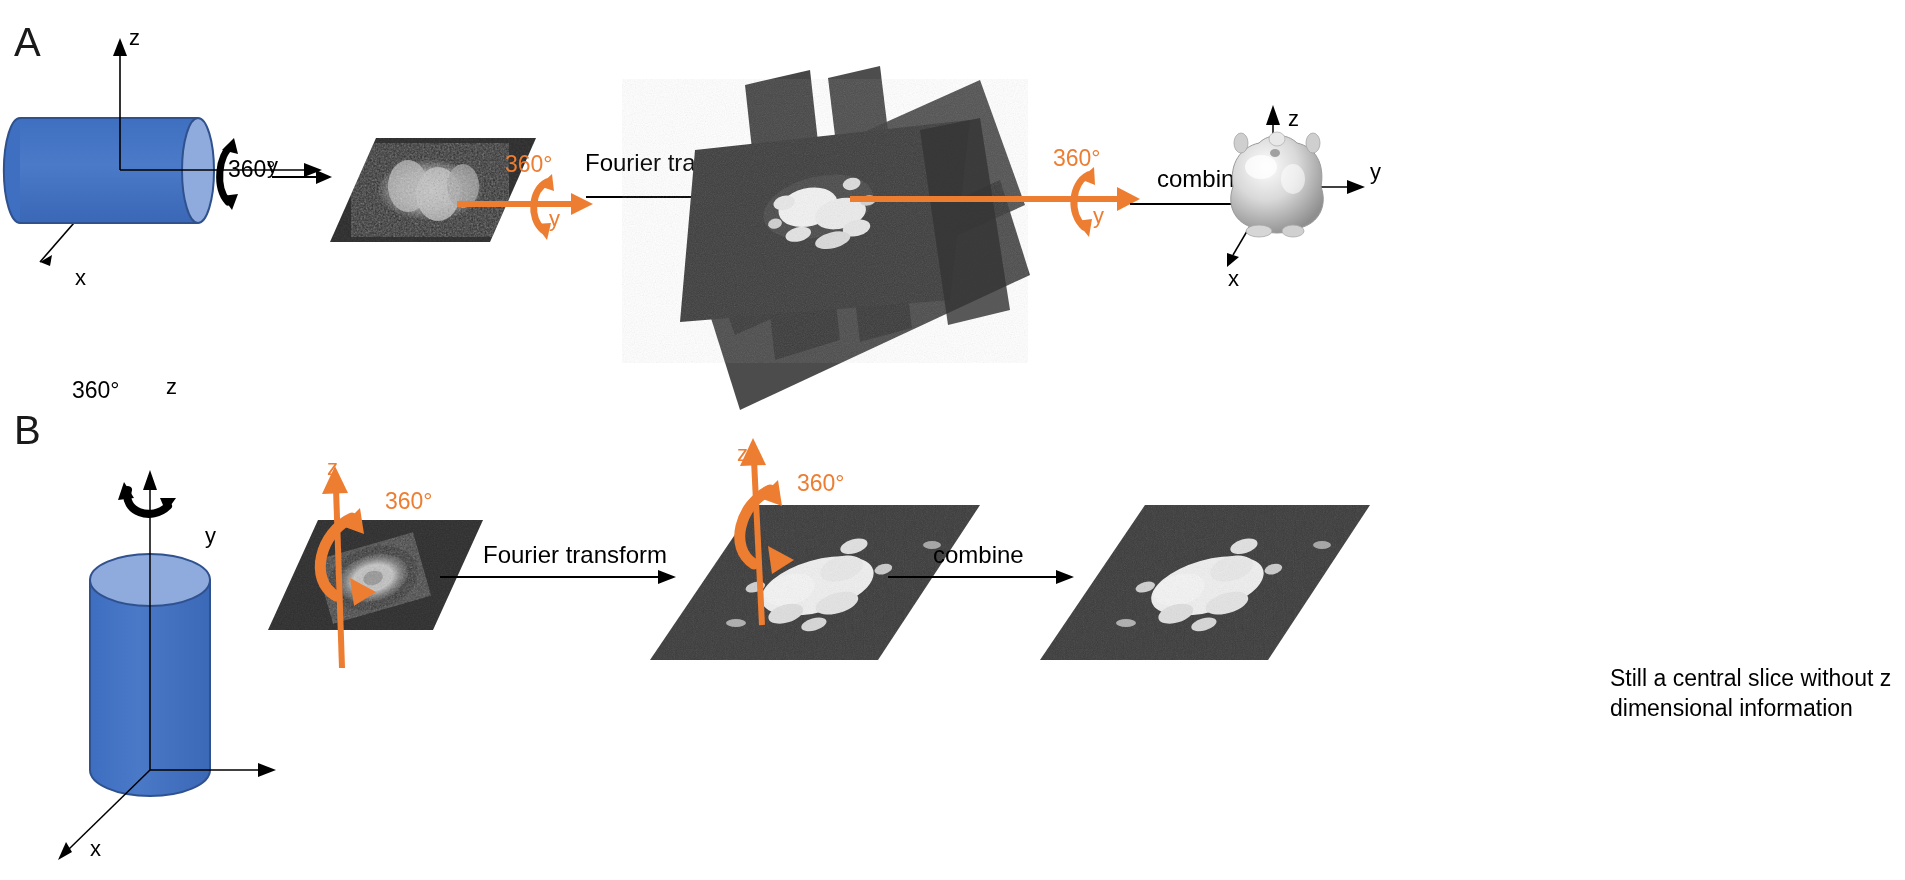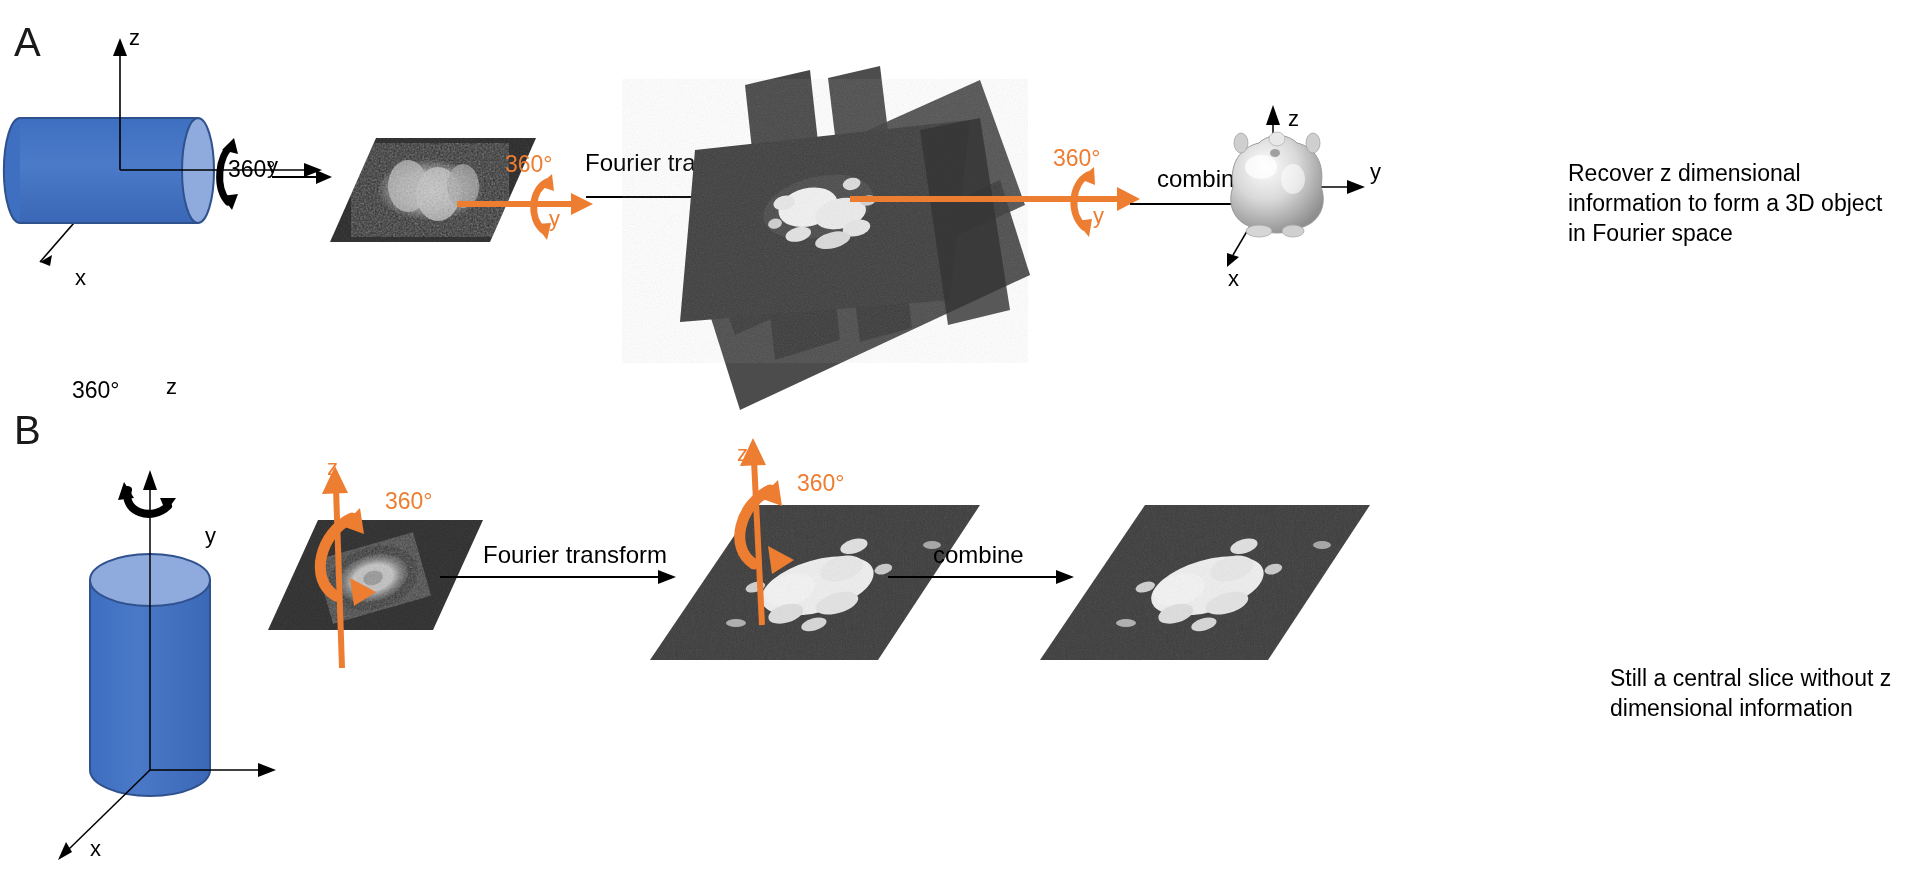--- a/index.html
+++ b/index.html
@@ -252,21 +252,20 @@
 
       <ellipse cx="86" cy="72" rx="16" ry="12" fill="#ffffff" opacity="0.75"></ellipse>
       <ellipse cx="118" cy="84" rx="12" ry="15" fill="#ffffff" opacity="0.55"></ellipse>
       <ellipse cx="100" cy="58" rx="5" ry="4" fill="#8d8d8d" opacity="0.8"></ellipse>
     </g>
   </svg>
   <div class="abs axis-label" style="left:1288px; top:108px;">z</div>
   <div class="abs axis-label" style="left:1370px; top:161px;">y</div>
   <div class="abs axis-label" style="left:1228px; top:268px;">x</div>
 
-  <div class="abs caption" style="left:1568px; top:158px;">Recover z dimensional information to form a 3D object in Fourier space</div>
 
   <div class="abs panel-letter" style="left:14px; top:410px;">B</div>
 
   <svg class="abs" style="left:0px; top:450px;" width="330" height="420">
     <defs>
       <linearGradient id="cylBodyB" x1="0" y1="0" x2="1" y2="0">
         <stop offset="0%" stop-color="#3E6EC0"></stop>
         <stop offset="40%" stop-color="#4A79C8"></stop>
         <stop offset="100%" stop-color="#3B68B7"></stop>
       </linearGradient>

